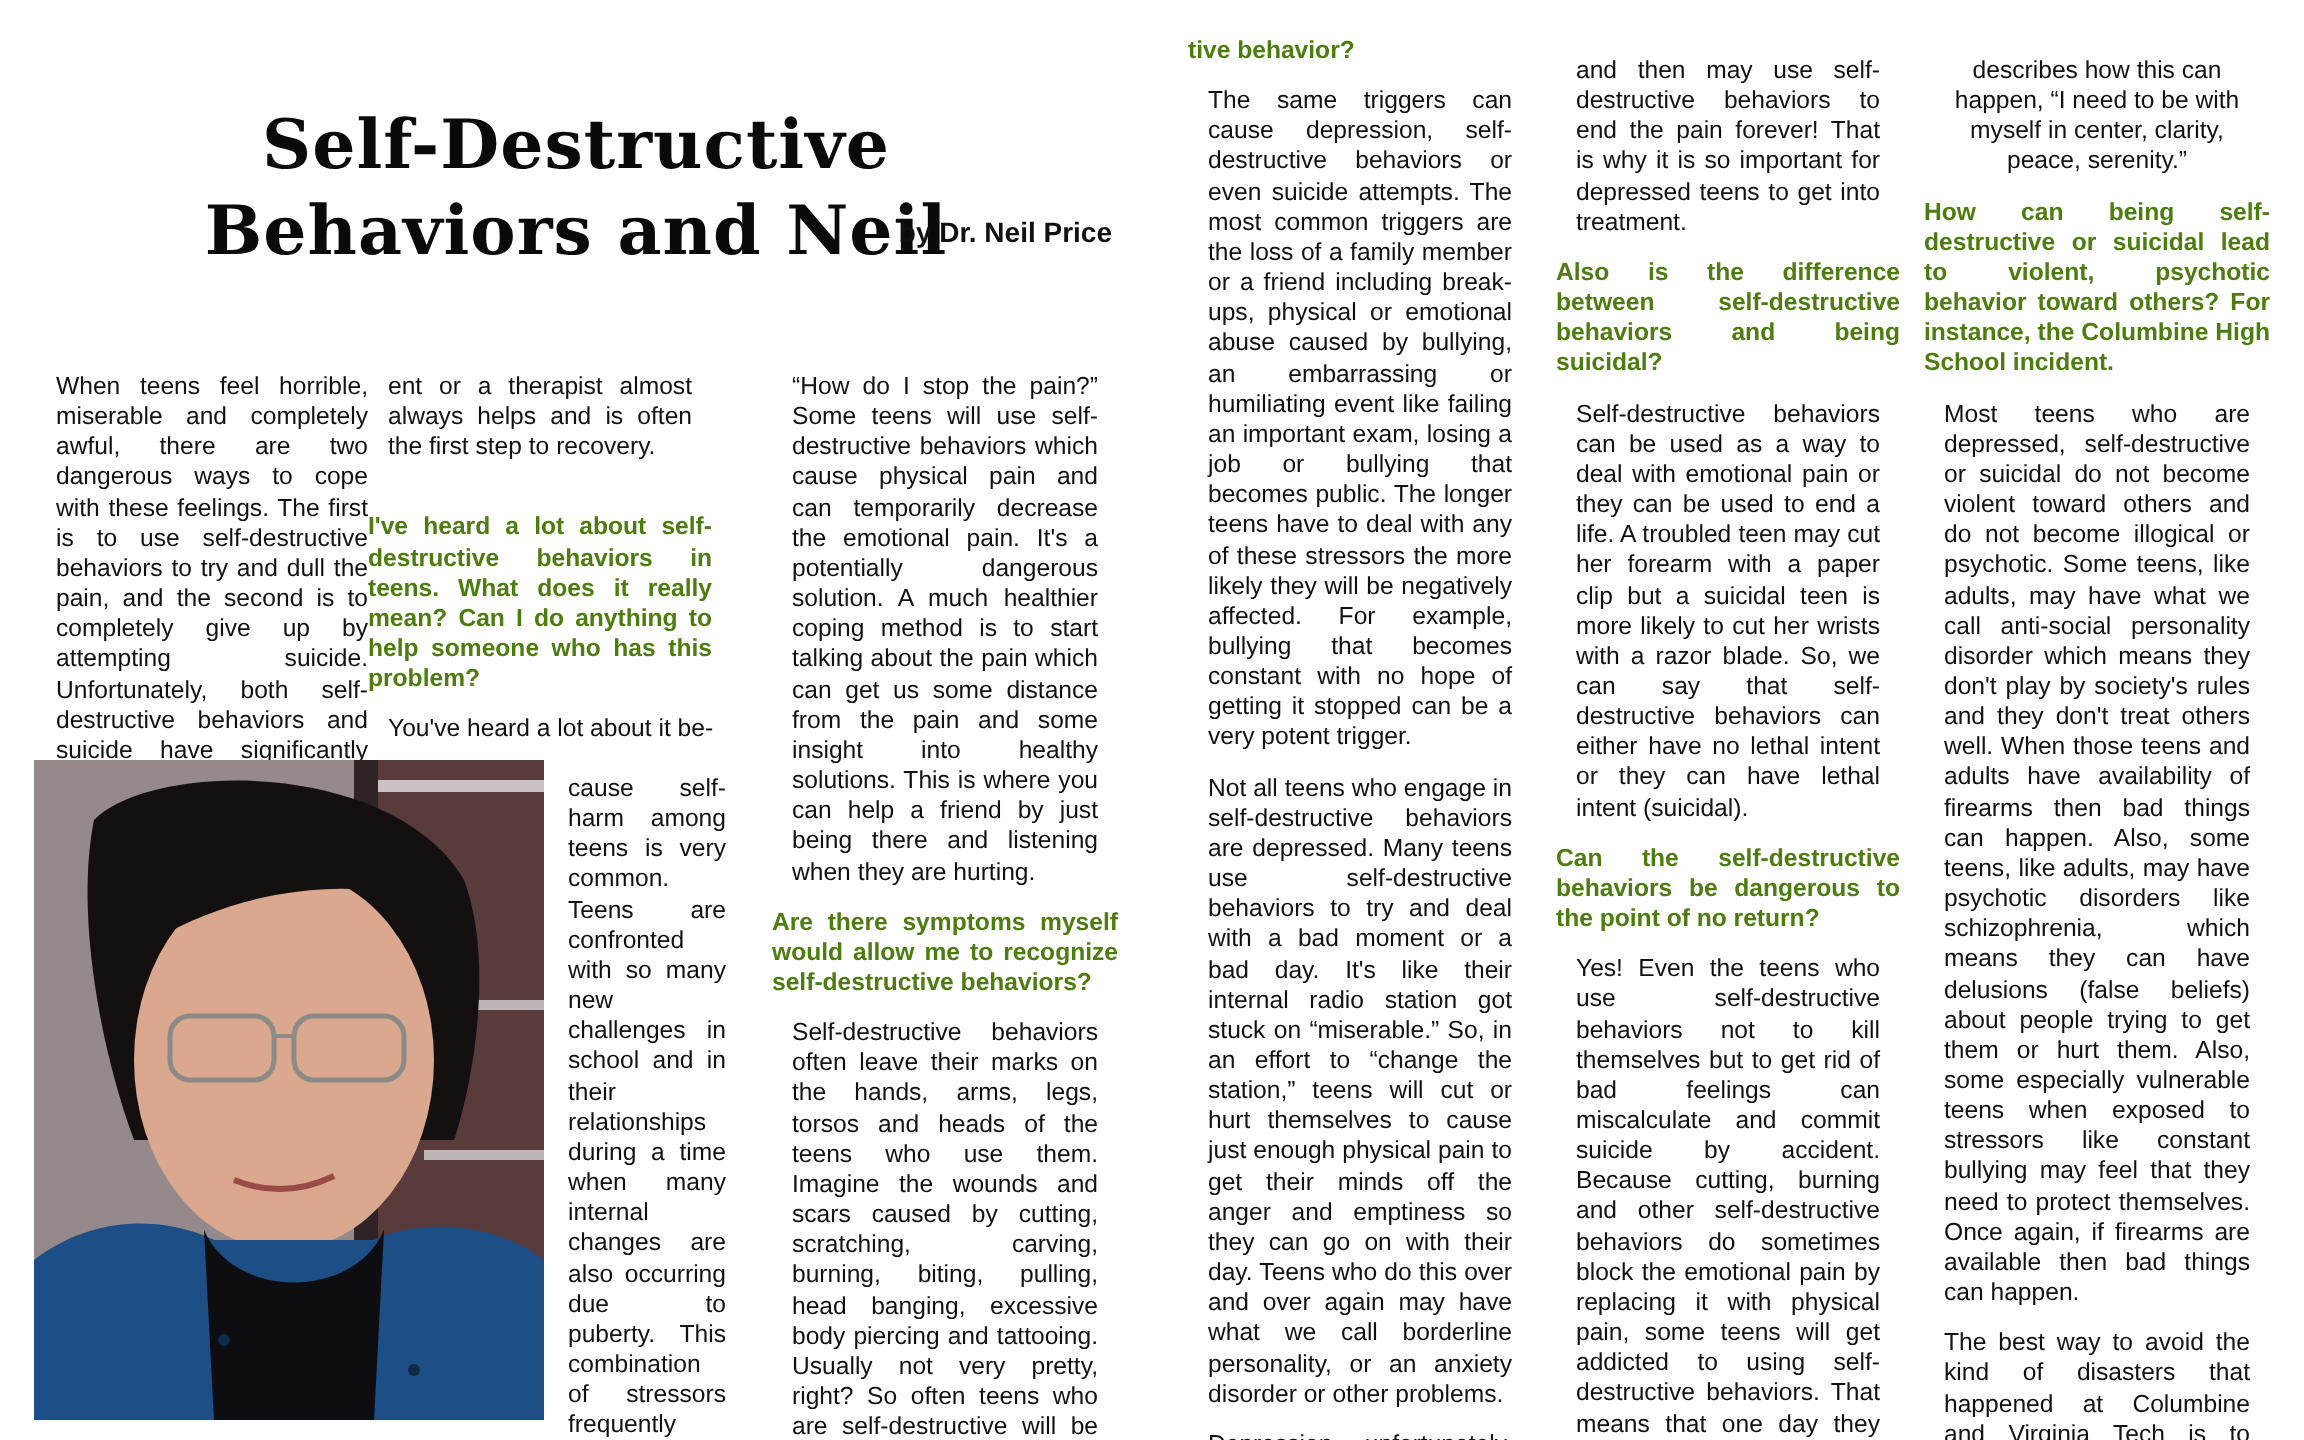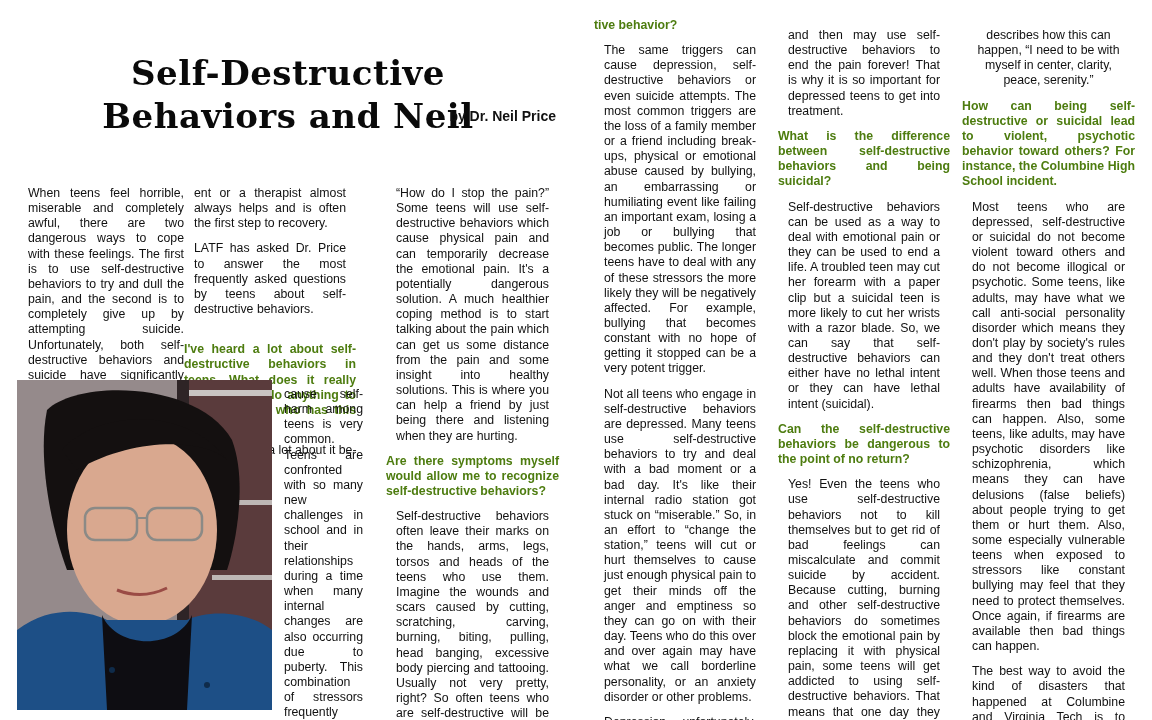--- a/index.html
+++ b/index.html
@@ -48,21 +48,20 @@
   <span class="line">Behaviors and Neil</span>
 </div>
 <div class="byline">by Dr. Neil Price</div>
 
 <div class="col" id="c1">
   <p>When teens feel horrible, miserable and completely awful, there are two dangerous ways to cope with these feelings. The first is to use self-destructive behaviors to try and dull the pain, and the second is to completely give up by attempting suicide. Unfortunately, both self-destructive behaviors and suicide have significantly increased in teens over the past few decades. The good news is that simply talking about feeling bad with a friend, a par-</p>
 </div>
 
 <div class="col" id="c2">
   <p>ent or a therapist almost always helps and is often the first step to recovery.</p>
-  <p>LATF has asked Dr. Price to answer the most frequently asked questions by teens about self-destructive behaviors.</p>
   <div class="spacer"></div>
   <h3>I've heard a lot about self-destructive behaviors in teens. What does it really mean? Can I do anything to help someone who has this problem?</h3>
   <p style="text-align:left;white-space:nowrap;">You've heard a lot about it be-</p>
 </div>
 
 <div class="photo">
   <svg width="255" height="330" viewBox="0 0 255 330">
     <rect x="0" y="0" width="255" height="330" fill="#958a8b"></rect>
     <rect x="165" y="0" width="90" height="330" fill="#5a3b3c"></rect>
     <rect x="165" y="10" width="90" height="6" fill="#c9c4c2"></rect>
@@ -96,21 +95,21 @@
 
 <div class="col" id="c4">
   <h3>tive behavior?</h3>
   <p>The same triggers can cause depression, self-destructive behaviors or even suicide attempts. The most common triggers are the loss of a family member or a friend including break-ups, physical or emotional abuse caused by bullying, an embarrassing or humiliating event like failing an important exam, losing a job or bullying that becomes public. The longer teens have to deal with any of these stressors the more likely they will be negatively affected. For example, bullying that becomes constant with no hope of getting it stopped can be a very potent trigger.</p>
   <p>Not all teens who engage in self-destructive behaviors are depressed. Many teens use self-destructive behaviors to try and deal with a bad moment or a bad day. It's like their internal radio station got stuck on “miserable.” So, in an effort to “change the station,” teens will cut or hurt themselves to cause just enough physical pain to get their minds off the anger and emptiness so they can go on with their day. Teens who do this over and over again may have what we call borderline personality, or an anxiety disorder or other problems.</p>
   <p>Depression, unfortunately, is not just a bad day, but a disorder that causes teens to feel hopeless, helpless and pessimistic for weeks and months. When a teen is depressed, sometimes, but not of all the time, the hopelessness gets so bad that the teen starts to feel that life isn't worth living</p>
 </div>
 
 <div class="col" id="c5">
   <p>and then may use self-destructive behaviors to end the pain forever!  That is why it is so important for depressed teens to get into treatment.</p>
-  <h3>What is the difference between self-destructive behaviors and being suicidal?</h3>
+  <h3>Also is the difference between self-destructive behaviors and being suicidal?</h3>
   <p>Self-destructive behaviors can be used as a way to deal with emotional pain or they can be used to end a life. A troubled teen may cut her forearm with a paper clip but a suicidal teen is more likely to cut her wrists with a razor blade. So, we can say that self-destructive behaviors can either have no lethal intent or they can have lethal intent (suicidal).</p>
   <h3>Can the self-destructive behaviors be dangerous to the point of no return?</h3>
   <p>Yes! Even the teens who use self-destructive behaviors not to kill themselves but to get rid of bad feelings can miscalculate and commit suicide by accident. Because cutting, burning and other self-destructive behaviors do sometimes block the emotional pain by replacing it with physical pain, some teens will get addicted to using self-destructive behaviors. That means that one day they might cut too deeply, drive too recklessly or take just enough street drugs to end their lives. It's not surprising that accidents are the leading cause of death in teens.  So, it's important for teens to learn about healthier ways of coping with stress, which work better and are safer. Many modern treatments can help teens to regulate their emotions without resorting to self-destructive methods. In “Big Girls Don't Cry”, Fergie</p>
 </div>
 
 <div class="col" id="c6">
   <p style="text-align:center;">describes how this can happen, “I need to be with myself in center, clarity, peace, serenity.”</p>
   <h3>How can being self-destructive or suicidal lead to violent, psychotic behavior toward others? For instance, the Columbine High School incident.</h3>
   <p>Most teens who are depressed, self-destructive or suicidal do not become violent toward others and do not become illogical or psychotic. Some teens, like adults, may have what we call anti-social personality disorder which means they don't play by society's rules and they don't treat others well. When those teens and adults have availability of firearms then bad things can happen. Also, some teens, like adults, may have psychotic disorders like schizophrenia, which means they can have delusions (false beliefs) about people trying to get them or hurt them. Also, some especially vulnerable teens when exposed to stressors like constant bullying may feel that they need to protect themselves. Once again, if firearms are available then bad things can happen.</p>
   <p>The best way to avoid the kind of disasters that happened at Columbine and Virginia Tech is to educate teachers, students and parents about stress, mental illness and firearms so schools can intervene when necessary and students can get help and treatment when necessary.</p>

